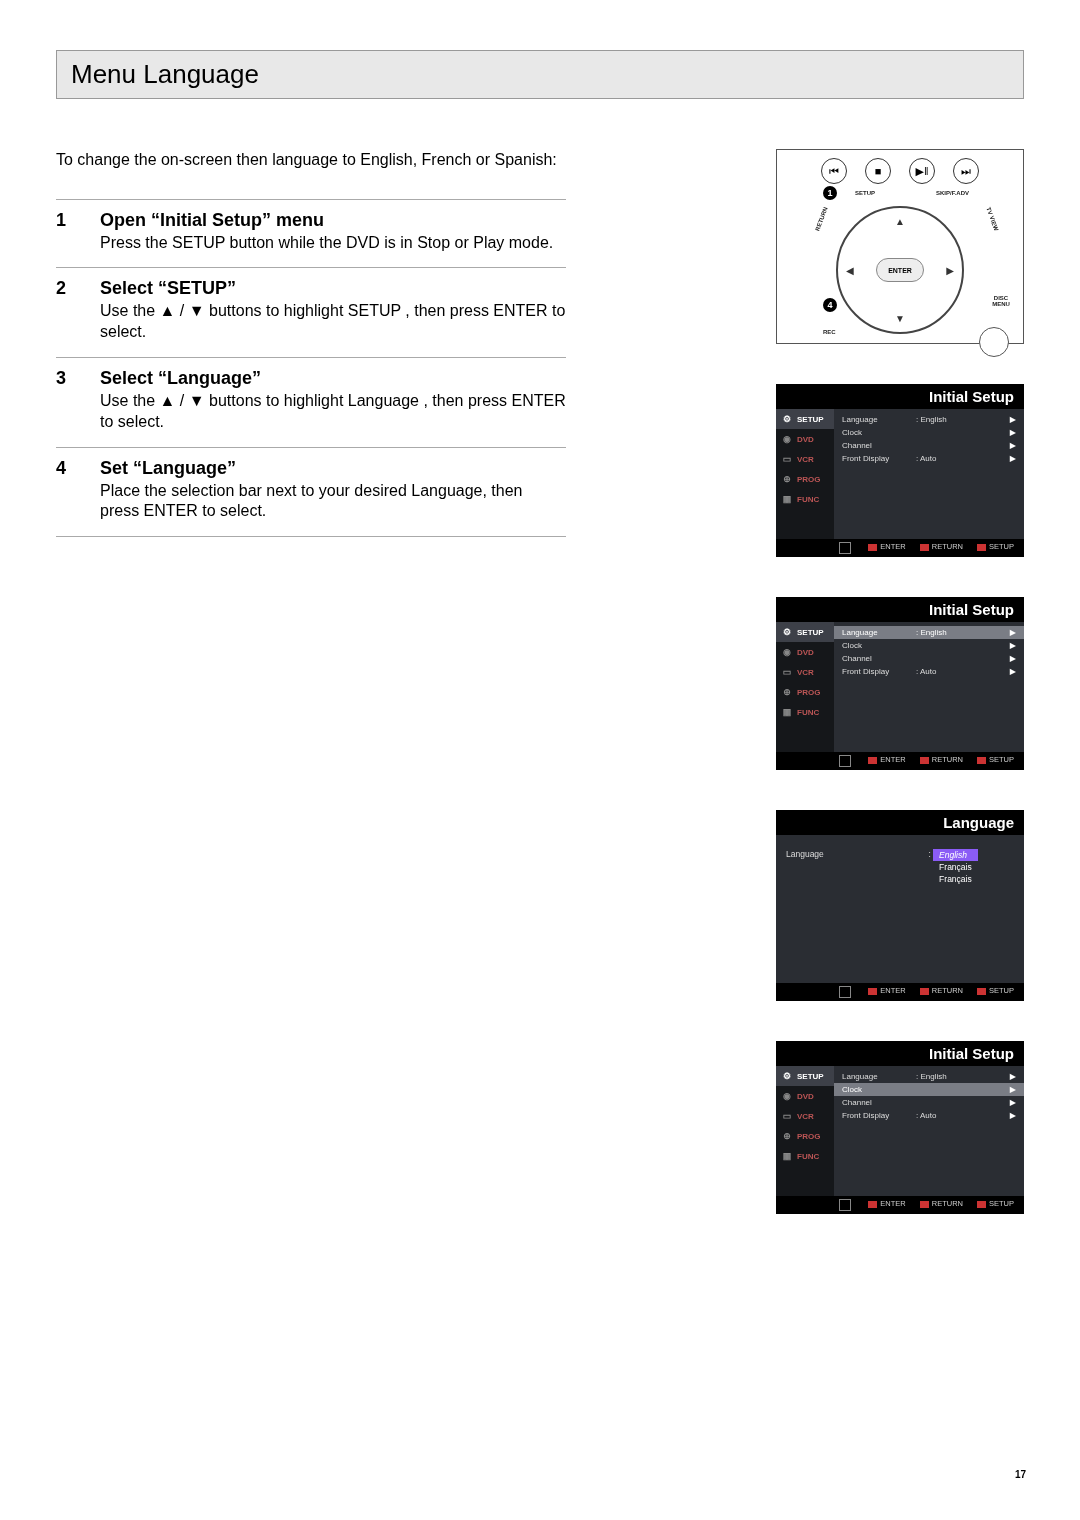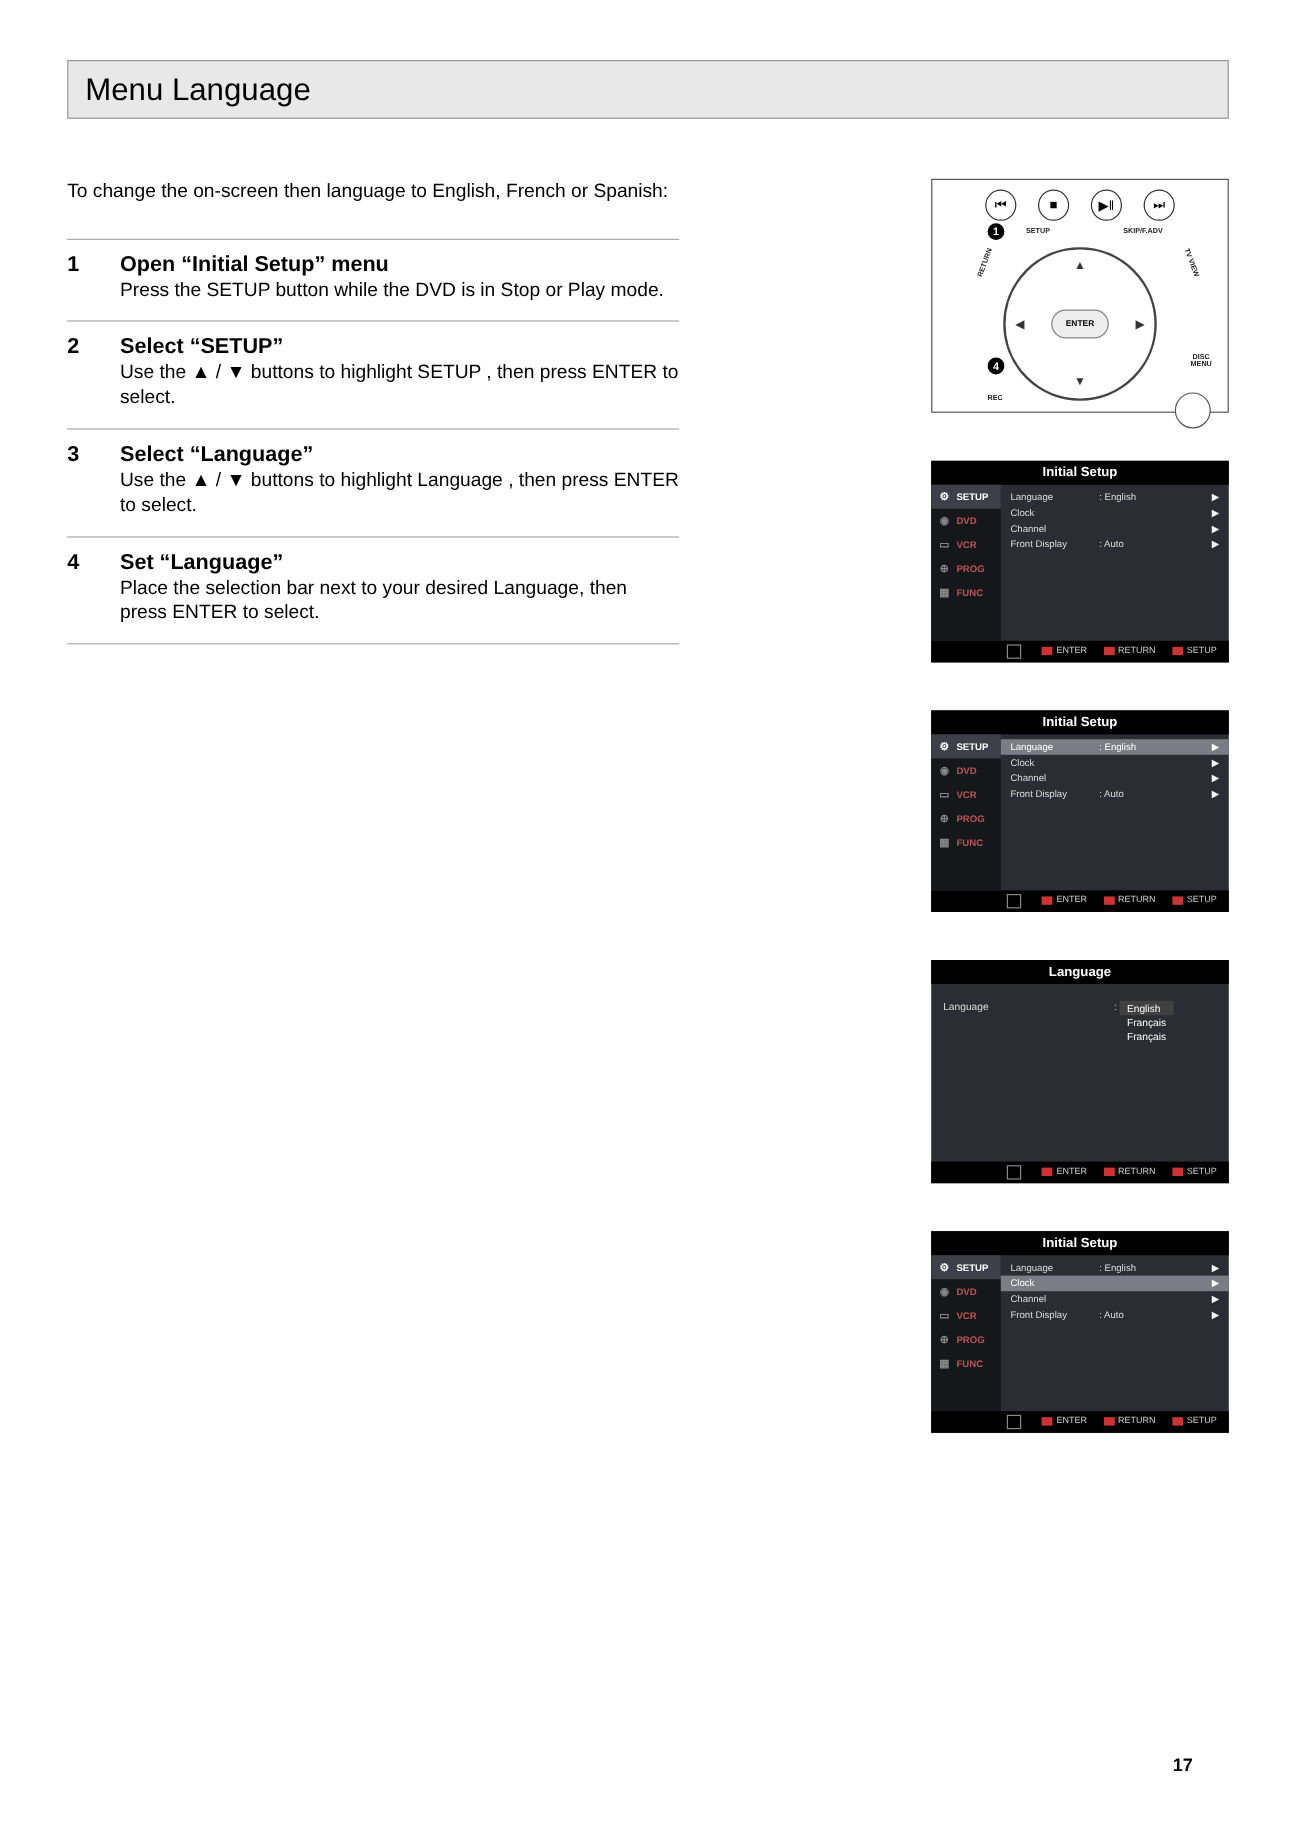--- a/index.html
+++ b/index.html
@@ -100,24 +100,24 @@
   .osd {
     width: 248px;
     margin: 0 0 40px auto;
     background: #2a2d33;
     font-size: 8.5px;
     color: #fff;
     font-family: Arial, sans-serif;
   }
   .osd-header {
     background: #000;
-    text-align: center;
+    text-align: right;
     padding: 4px 10px;
     font-weight: bold;
-    font-size: 11px;
+    font-size: 15px;
   }
   .osd-body { display: flex; min-height: 130px; }
   .osd-side { width: 58px; background: #15171a; }
   .osd-tab {
     display: flex; align-items: center; gap: 4px;
     padding: 4px 5px;
     color: #b55;
     font-weight: bold;
     font-size: 8px;
   }
@@ -157,27 +157,27 @@
   }
   .osd-footer .move::before {
     width: 10px; height: 10px; background: none; border: 1px solid #888;
   }
 
   
   .osd3 .osd-body { display: block; padding: 14px 10px; min-height: 148px; }
   .osd3 .lang-label { font-size: 8.5px; color: #ddd; display: inline-block; width: 140px; }
   .osd3 .lang-opts { display: inline-block; vertical-align: top; }
   .osd3 .lang-opt { font-size: 8.5px; color: #fff; padding: 1px 6px; }
-  .osd3 .lang-opt.sel { background: #404040; }
+  .osd3 .lang-opt.sel { background: #8b5cf6; font-style: italic; }
 
   .page-num {
     position: absolute;
     bottom: 40px;
-    right: 86px;
-    font-size: 15px;
+    right: 54px;
+    font-size: 10px;
     font-weight: bold;
   }
 </style>
 </head>
 <body>
 
 <div class="title-box">
   <h1>Menu Language</h1>
 </div>
 

